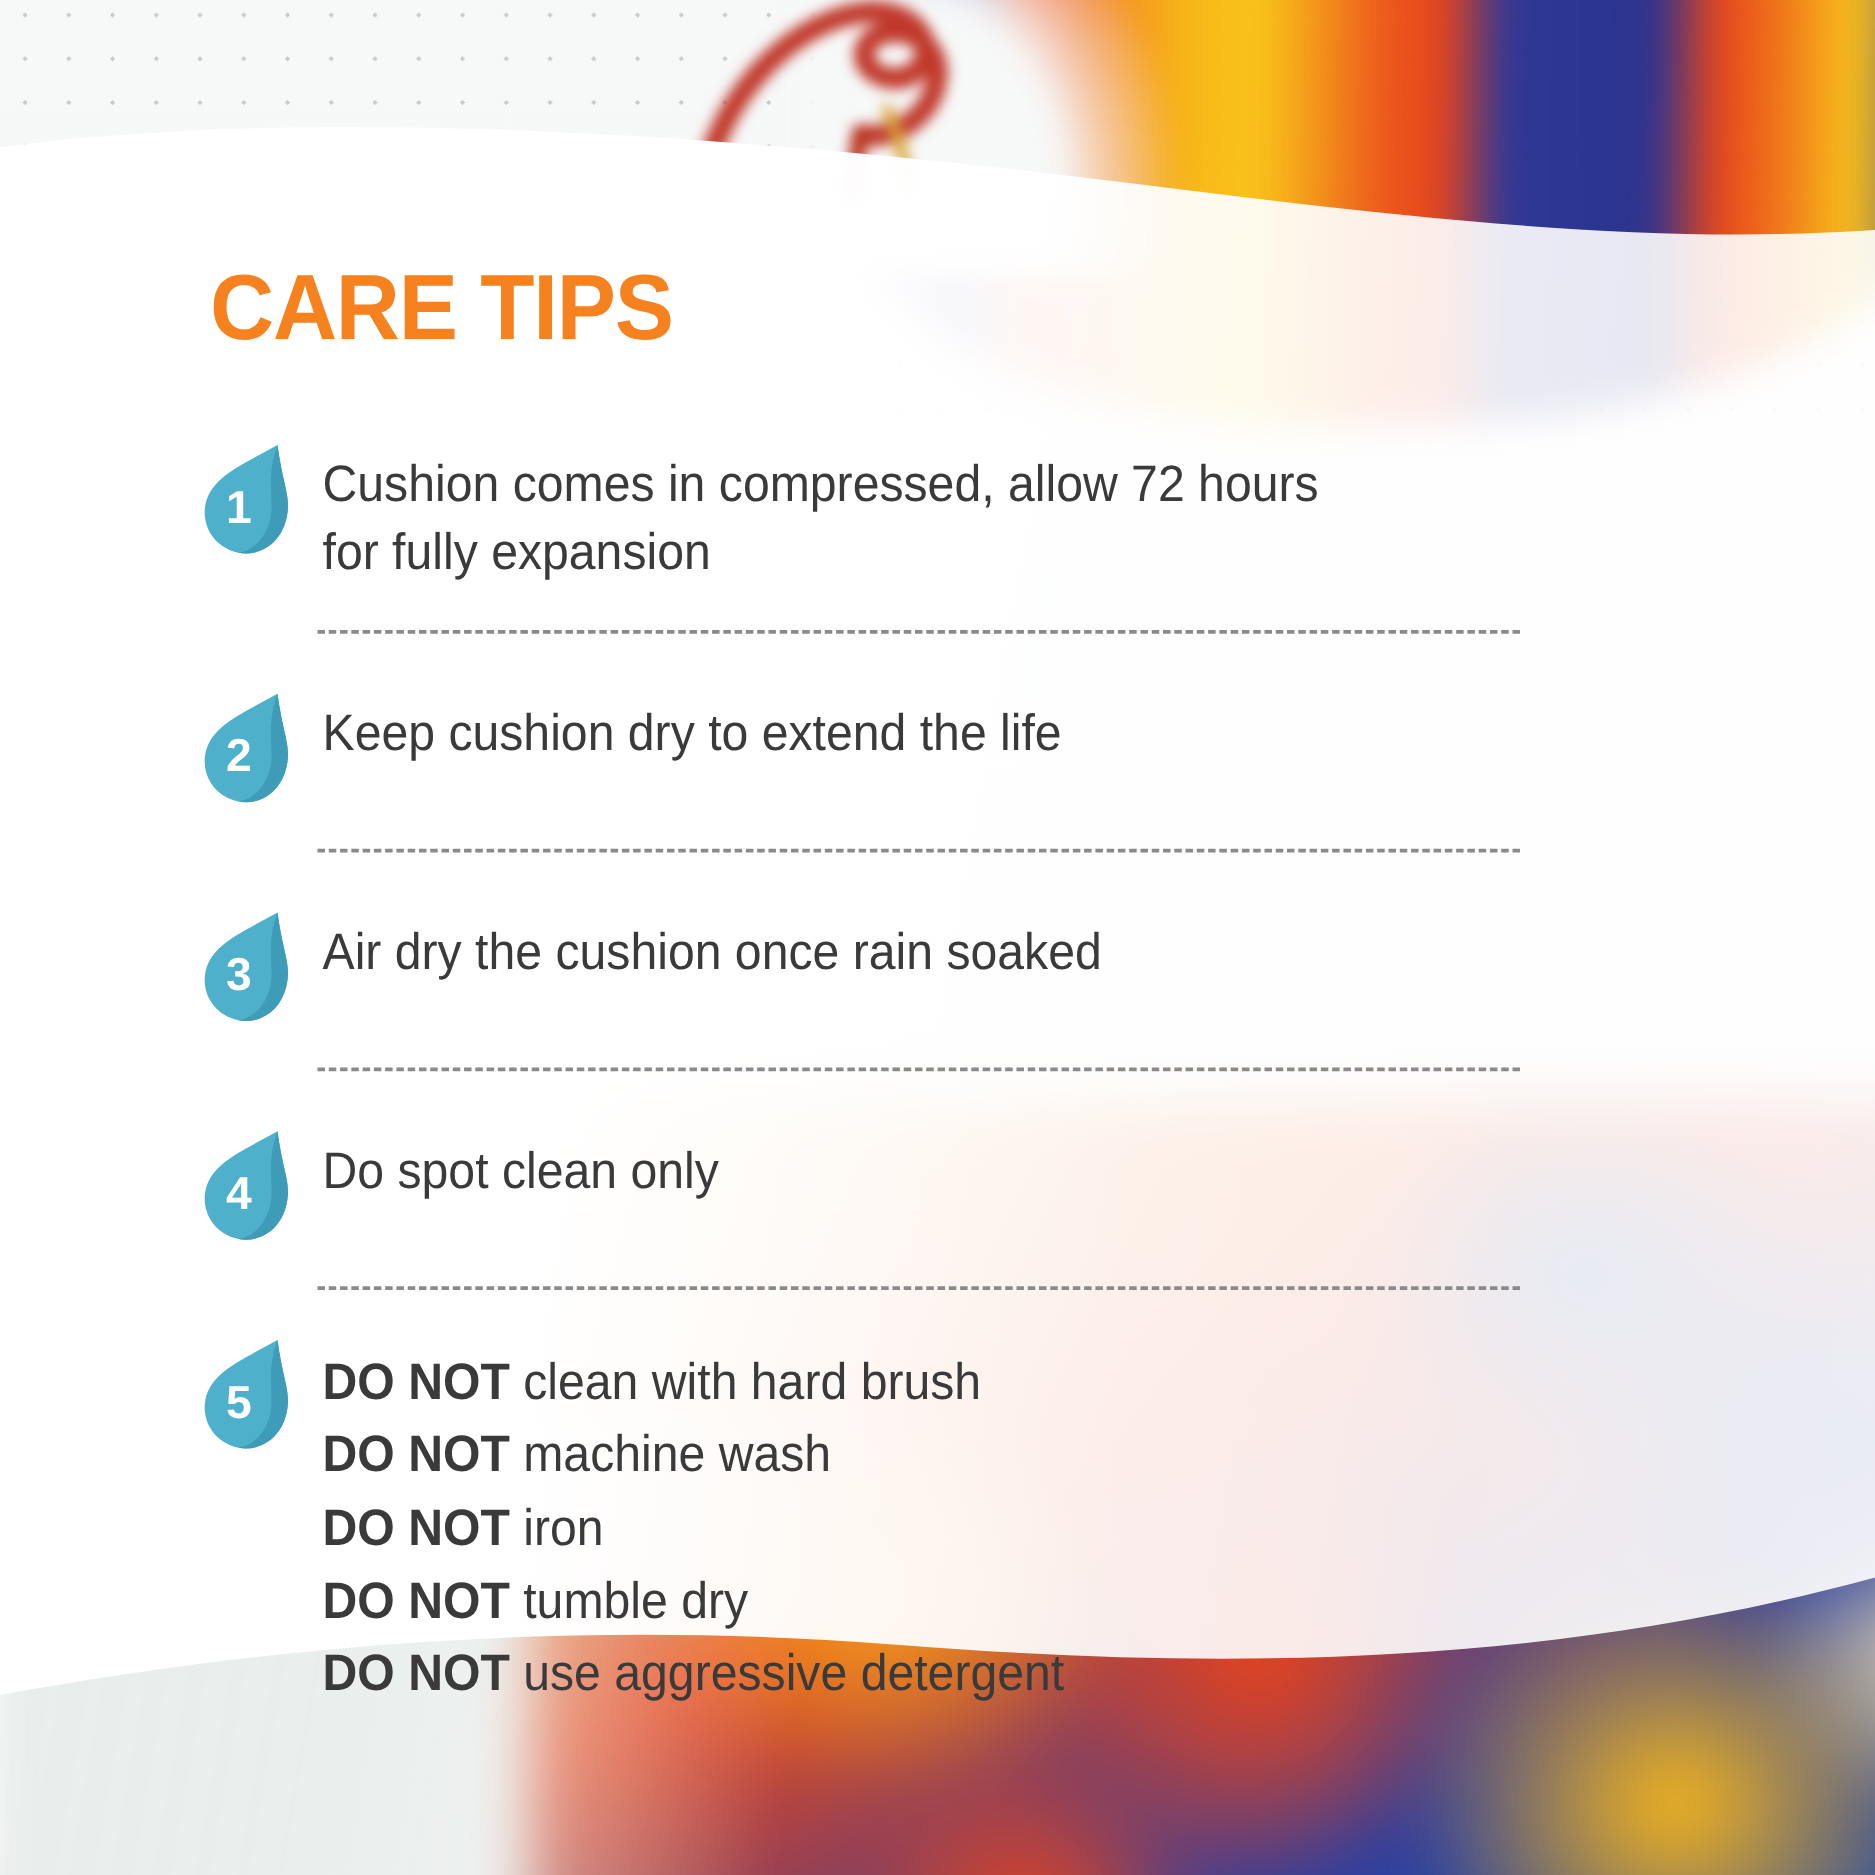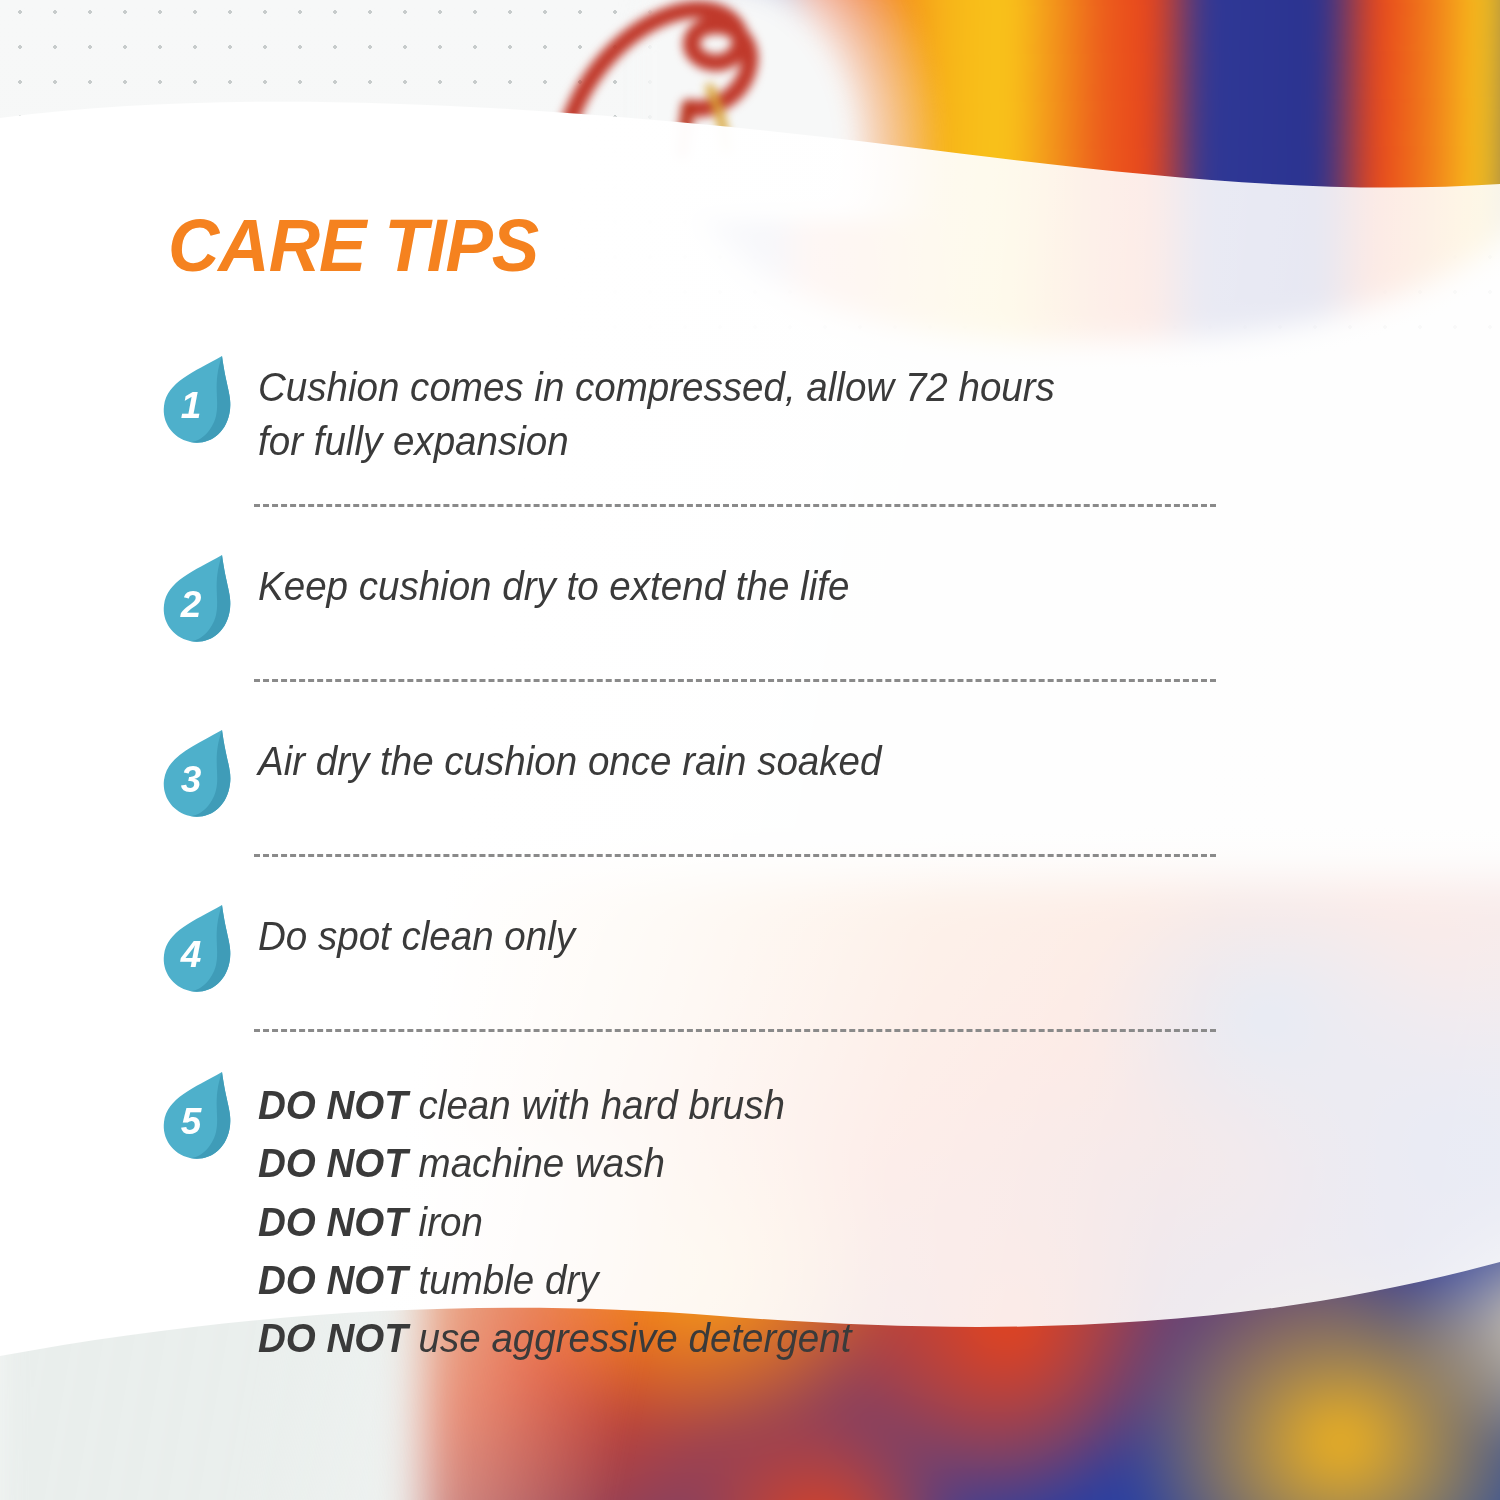--- a/index.html
+++ b/index.html
@@ -132,21 +132,21 @@
     -webkit-clip-path: path("M0,118 C240,86 560,104 900,146 C1140,176 1320,196 1500,184 L1500,1262 C1250,1330 1000,1338 720,1316 C470,1296 230,1314 0,1356 Z");
     clip-path: path("M0,118 C240,86 560,104 900,146 C1140,176 1320,196 1500,184 L1500,1262 C1250,1330 1000,1338 720,1316 C470,1296 230,1314 0,1356 Z");
     background:
       linear-gradient(180deg, rgba(190,196,200,.30) 0px, rgba(190,196,200,0) 9px),
       linear-gradient(0deg, rgba(175,182,186,.32) 0px, rgba(175,182,186,0) 10px);
   }
 
   
   .content {
     position:absolute;
-    left:0; top:0; width:1500px; height:1500px;font-style:italic;
+    left:0; top:0; width:1500px; height:1500px;
   }
 
   .title {
     position:absolute;
     left:168px; top:203px;
     font-size:74px;
     font-weight:bold;
     letter-spacing:-1px;
     color:#f5821f;
     font-family:"Liberation Sans", sans-serif;

